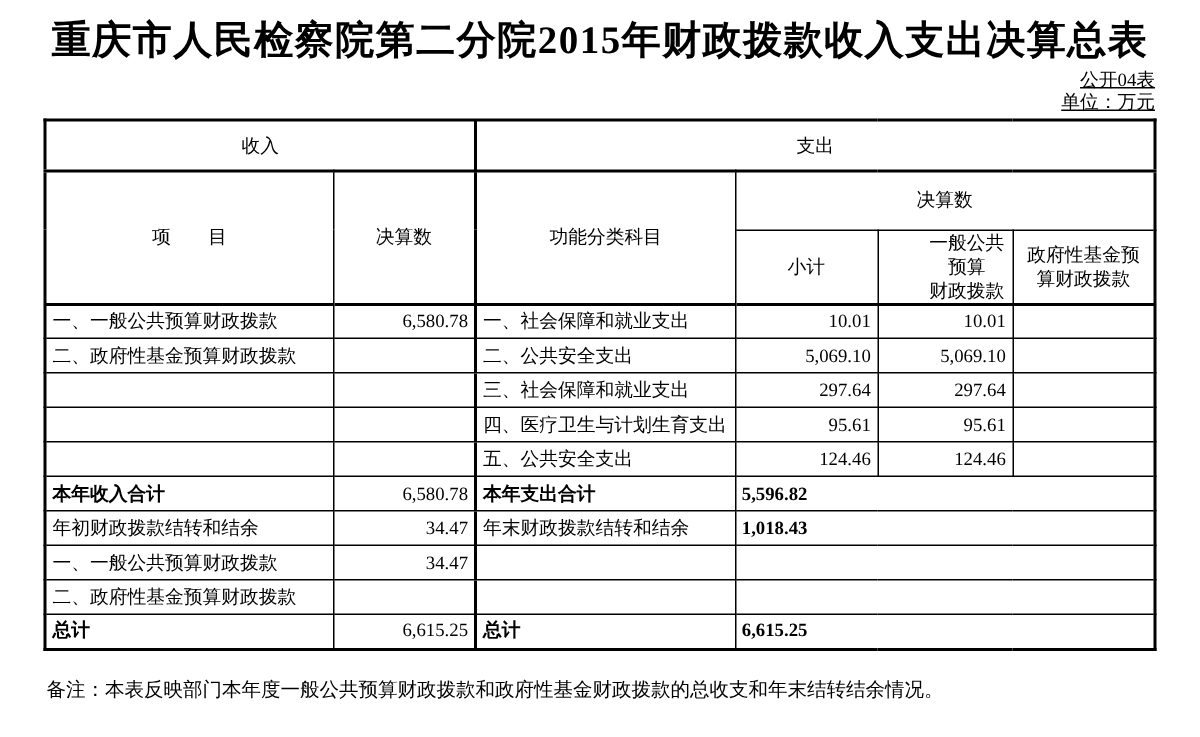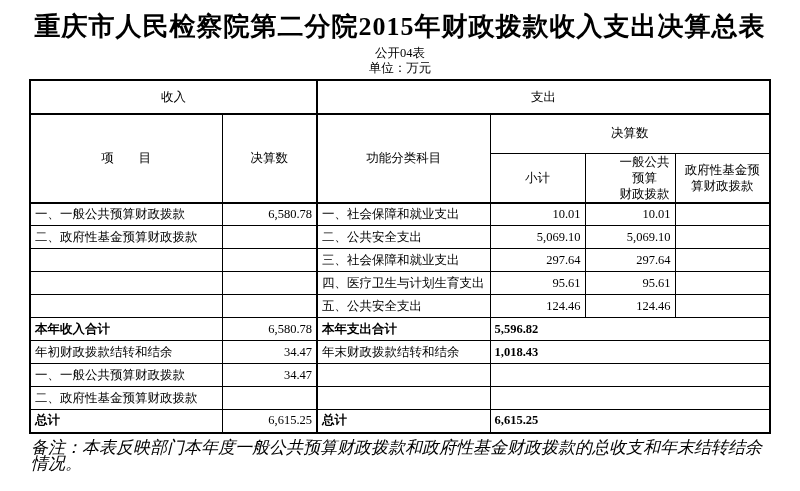--- a/index.html
+++ b/index.html
@@ -7,46 +7,46 @@
     width:800px; height:491px; background:#ffffff; color:#000;
     font-family:"Liberation Serif","DejaVu Serif",serif;
     overflow:hidden;
   }
   .title {
     margin:12px 0 4px 0; text-align:center;
     font-size:26px; font-weight:bold; letter-spacing:1px;
     line-height:30px;
   }
   .meta {
-    width:740px; margin:0 auto; text-align:center;
-    font-size:12.5px; line-height:15px;
+    width:740px; margin:0 auto; text-align:right;
+    font-size:12.5px; line-height:15px;text-decoration:underline;
   }
   table.fiscal {
-    width:740px; margin:3px auto 6px auto;
+    width:740px; margin:3px auto 18px auto;
     border-collapse:collapse; table-layout:fixed;
     border:2px solid #000;
   }
   th, td {
     border:1px solid #000; font-size:12.5px; font-weight:normal;
     padding:0 4px; overflow:hidden; box-sizing:border-box;
     vertical-align:middle;
   }
   tr.rowA th { height:34px; text-align:center; white-space:nowrap; }
   tr.rowB th { height:39px; text-align:center; }
   tr.rowC th { height:36px; text-align:center; white-space:pre-line; line-height:16px; }
   tr.body td { height:23px; white-space:nowrap; }
   .hb  { border-bottom:2px solid #000; }   
   .dv  { border-right:2px solid #000; }    
   .lbl { text-align:left; }
   .num { text-align:right; }
   .ctr { text-align:left;font-weight:bold; }
   .ralign { text-align:right;padding-left:33px; }
   .note {
     width:748px; margin:6px auto 0 auto; text-align:left;
-    font-size:17px; line-height:16px; padding-left:5px; box-sizing:border-box;font-style:italic;
+    font-size:13px; line-height:16px; padding-left:5px; box-sizing:border-box;
   }
 </style>
 </head>
 <body>
 
 <div class="title">重庆市人民检察院第二分院2015年财政拨款收入支出决算总表</div>
 
 <div class="meta">公开04表</div>
 <div class="meta">单位：万元</div>
 

